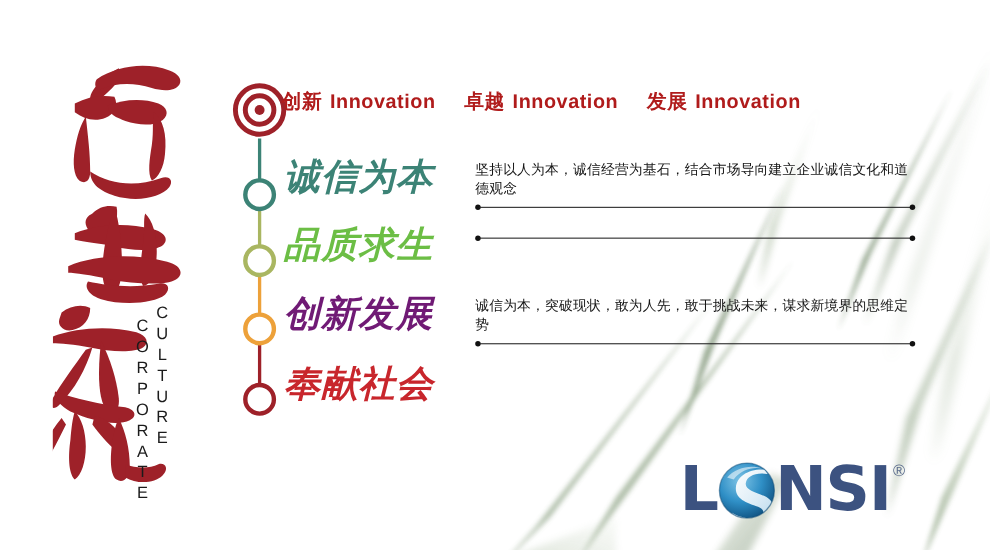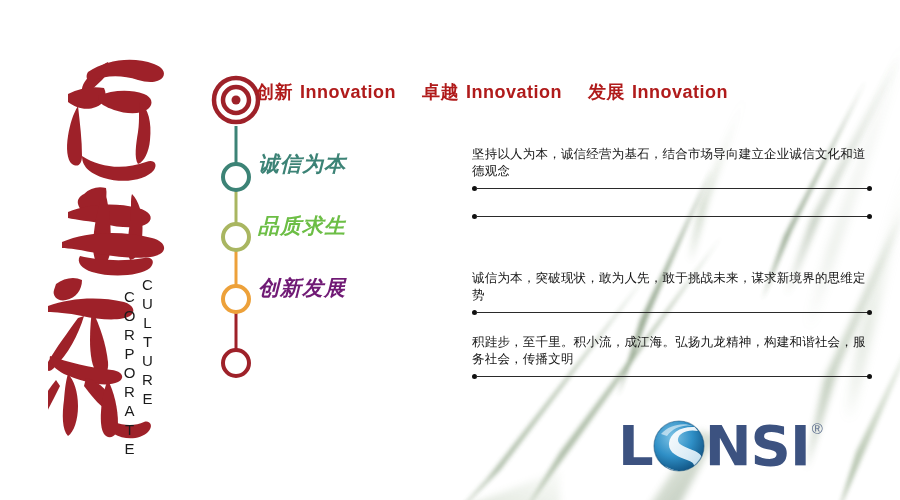--- a/index.html
+++ b/index.html
@@ -102,34 +102,33 @@
   }
   #row-0 { top: 144px; }
   #row-1 { top: 206px; text-align: center; }
   #row-2 { top: 268px; }
   #row-3 { top: 332px; }
 
   .value-title {
     position: absolute;
     left: 0;
     top: 0;
-    font-size: 21px;
+    font-size: 33px;
     font-weight: bold;
     font-style: italic;
     letter-spacing: 1px;
     line-height: 40px;
     white-space: nowrap;
-    font-family: Liberation Serif, serif;
+    font-family: Liberation Mono, monospace;
   }
   .value-desc-wrap {
     position: absolute;
     left: 174px;
     top: 2px;
     width: 406px;
-    margin-left: 40px;
   }
   .value-desc {
     font-size: 12.5px;
     line-height: 17px;
     color: #151515;
     font-family: "Liberation Sans", sans-serif;
     letter-spacing: 0.2px;
   }
   .rule {
     position: relative;
@@ -337,28 +336,21 @@
       <div class="value-desc">诚信为本，突破现状，敢为人先，敢于挑战未来，谋求新境界的思维定势</div>
       <div class="rule">
         <span class="dot l"></span>
         <span class="bar"></span>
         <span class="dot r"></span>
       </div>
     </div>
   </div>
 
   <div class="value-row" id="row-3">
-    <div class="value-desc-wrap">
-      <div class="value-desc">积跬步，至千里。积小流，成江海。弘扬九龙精神，构建和谐社会，服务社会，传播文明</div>
-      <div class="rule">
-        <span class="dot l"></span>
-        <span class="bar"></span>
-        <span class="dot r"></span>
-      </div>
-    </div>
+    <div class="value-title" style="color: rgb(200, 38, 44);">奉献社会</div>
   </div>
 
   <div id="logo">
     <span id="logo-text-pre">L</span>
     <svg id="logo-globe" width="56" height="56" viewBox="0 0 56 56">
       <defs>
         <radialGradient id="gsphere" cx="38%" cy="32%" r="75%">
           <stop offset="0%" stop-color="#7fc4e6"></stop>
           <stop offset="52%" stop-color="#2f8fc6"></stop>
           <stop offset="100%" stop-color="#0e4f7e"></stop>

